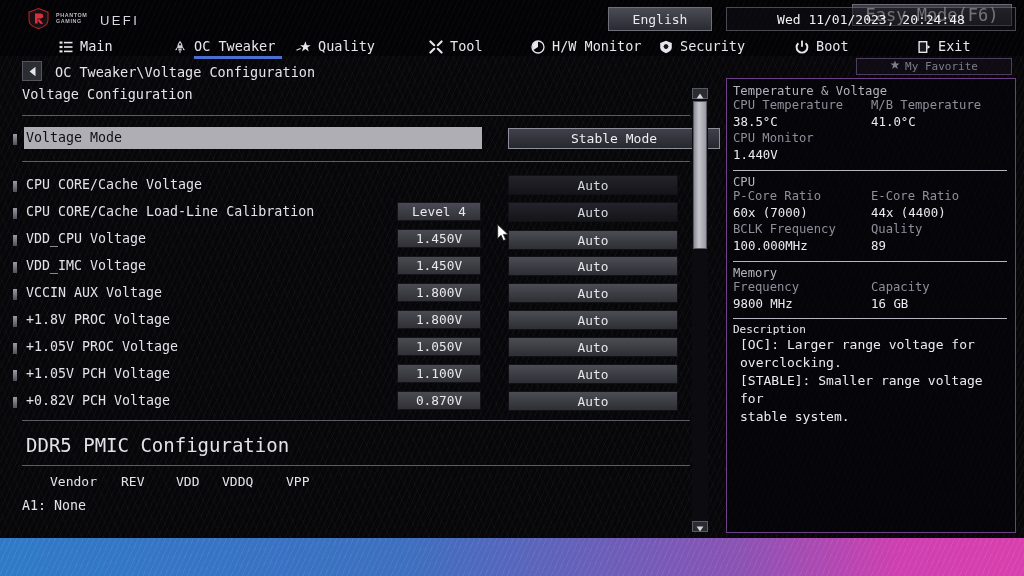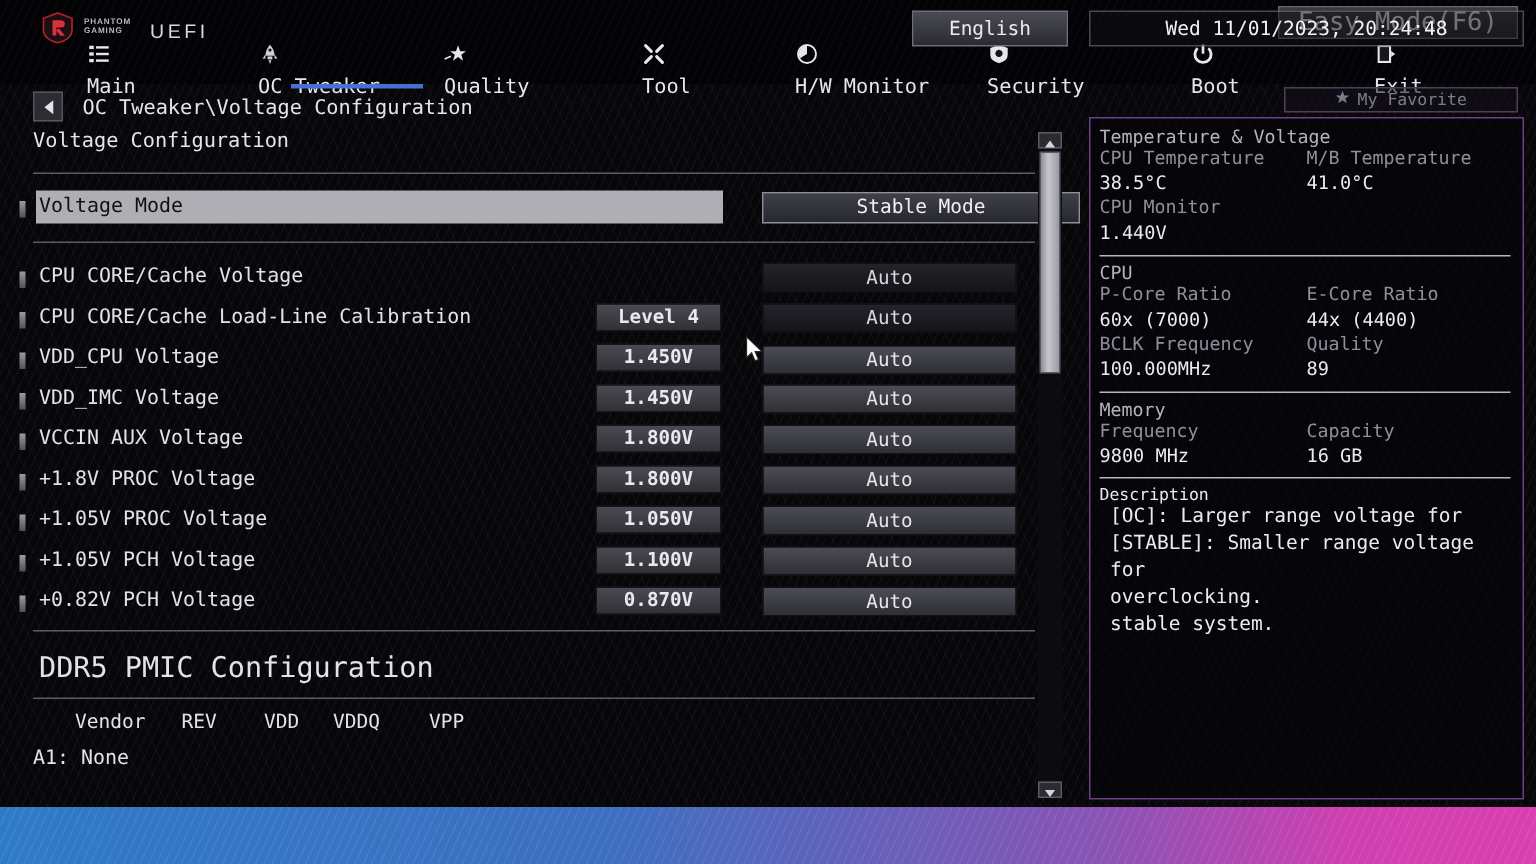--- a/index.html
+++ b/index.html
@@ -43,24 +43,23 @@
   }
   #uefi-label {
     position:absolute; left:100px; top:13px;
     font-family:"Liberation Sans", sans-serif;
     font-size:13px; letter-spacing:2.4px; color:#d8d8e0;
   }
 
   #nav { position:absolute; left:0; top:29px; width:1024px; height:27px; }
   .nav-item {
     position:absolute; top:0; height:27px;
-    display:flex; align-items:flex-start; gap:7px;
+    display:flex; align-items:flex-end; gap:7px;
     font-size:13.5px; color:#e6e6ec; white-space:nowrap;
     padding-bottom:2px;
-    flex-direction:column;
   }
   .nav-item .ico { display:flex; align-items:center; justify-content:center; width:15px; height:15px; }
   .nav-underline {
     position:absolute; left:22px; bottom:-3px; width:88px; height:3px;
     background:#4a6fd4;
   }
 
   
   #easy-mode-btn {
     position:absolute; right:12px; top:4px; width:160px; height:22px;
@@ -109,21 +108,21 @@
   .row.selected .row-label { color:#101014; }
   .row-hl {
     position:absolute; left:24px; top:0px; width:458px; height:22px;
     background:#aeaeb4;
   }
   .val-box {
     position:absolute; width:84px; height:19px;
     background: linear-gradient(#4a4a52,#303036);
     border:1px solid #14141a;
     display:flex; align-items:center; justify-content:center;
-    font-size:12.8px; color:#e8e8ee;font-weight:bold;
+    font-size:12.8px; color:#e8e8ee;
   }
   .auto-box {
     position:absolute; left:508px; width:170px; height:20px;
     background: linear-gradient(#4c4c54,#2e2e35);
     border:1px solid #111116;
     display:flex; align-items:center; justify-content:center;
     font-size:12.8px; color:#e6e6ec;
   }
   .auto-box.dim {
     background: linear-gradient(#23232a,#141419);
@@ -507,22 +506,22 @@
       <div class="ip-col">
         <div class="ip-key">Capacity</div>
         <div class="ip-val">16 GB</div>
       </div>
     </div>
 
     <div class="ip-sep"></div>
 
     <div id="desc-title">Description</div>
     <div class="desc-line">[OC]: Larger range voltage for</div>
+    <div class="desc-line">overclocking.</div>
     <div class="desc-line">[STABLE]: Smaller range voltage for</div>
-    <div class="desc-line">overclocking.</div>
     <div class="desc-line">stable system.</div>
   </div>
 
   <div id="bottombar"></div>
   <div id="lang-btn">English</div>
   <div id="datetime-btn">Wed 11/01/2023, 20:24:48</div>
 
   <div id="cursor">
     <svg width="13" height="19" viewBox="0 0 13 19">
       <path d="M0.7 0.6 L0.7 14.4 L4.1 11.2 L6.4 16.6 L8.7 15.6 L6.4 10.4 L11.0 10.4 Z" fill="#ffffff" stroke="#2a2a2a" stroke-width="0.8"></path>

